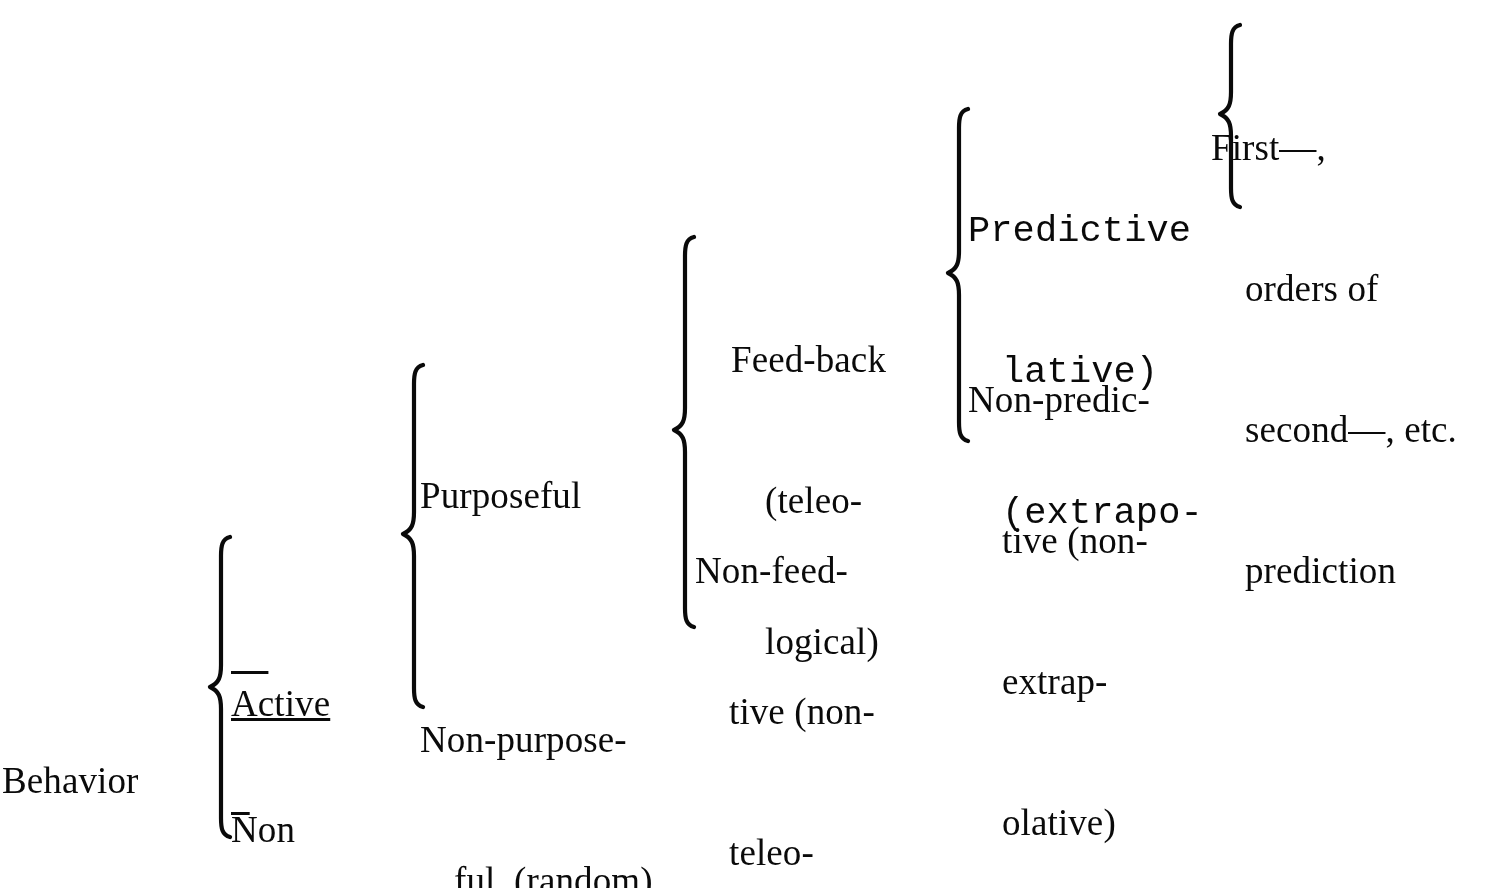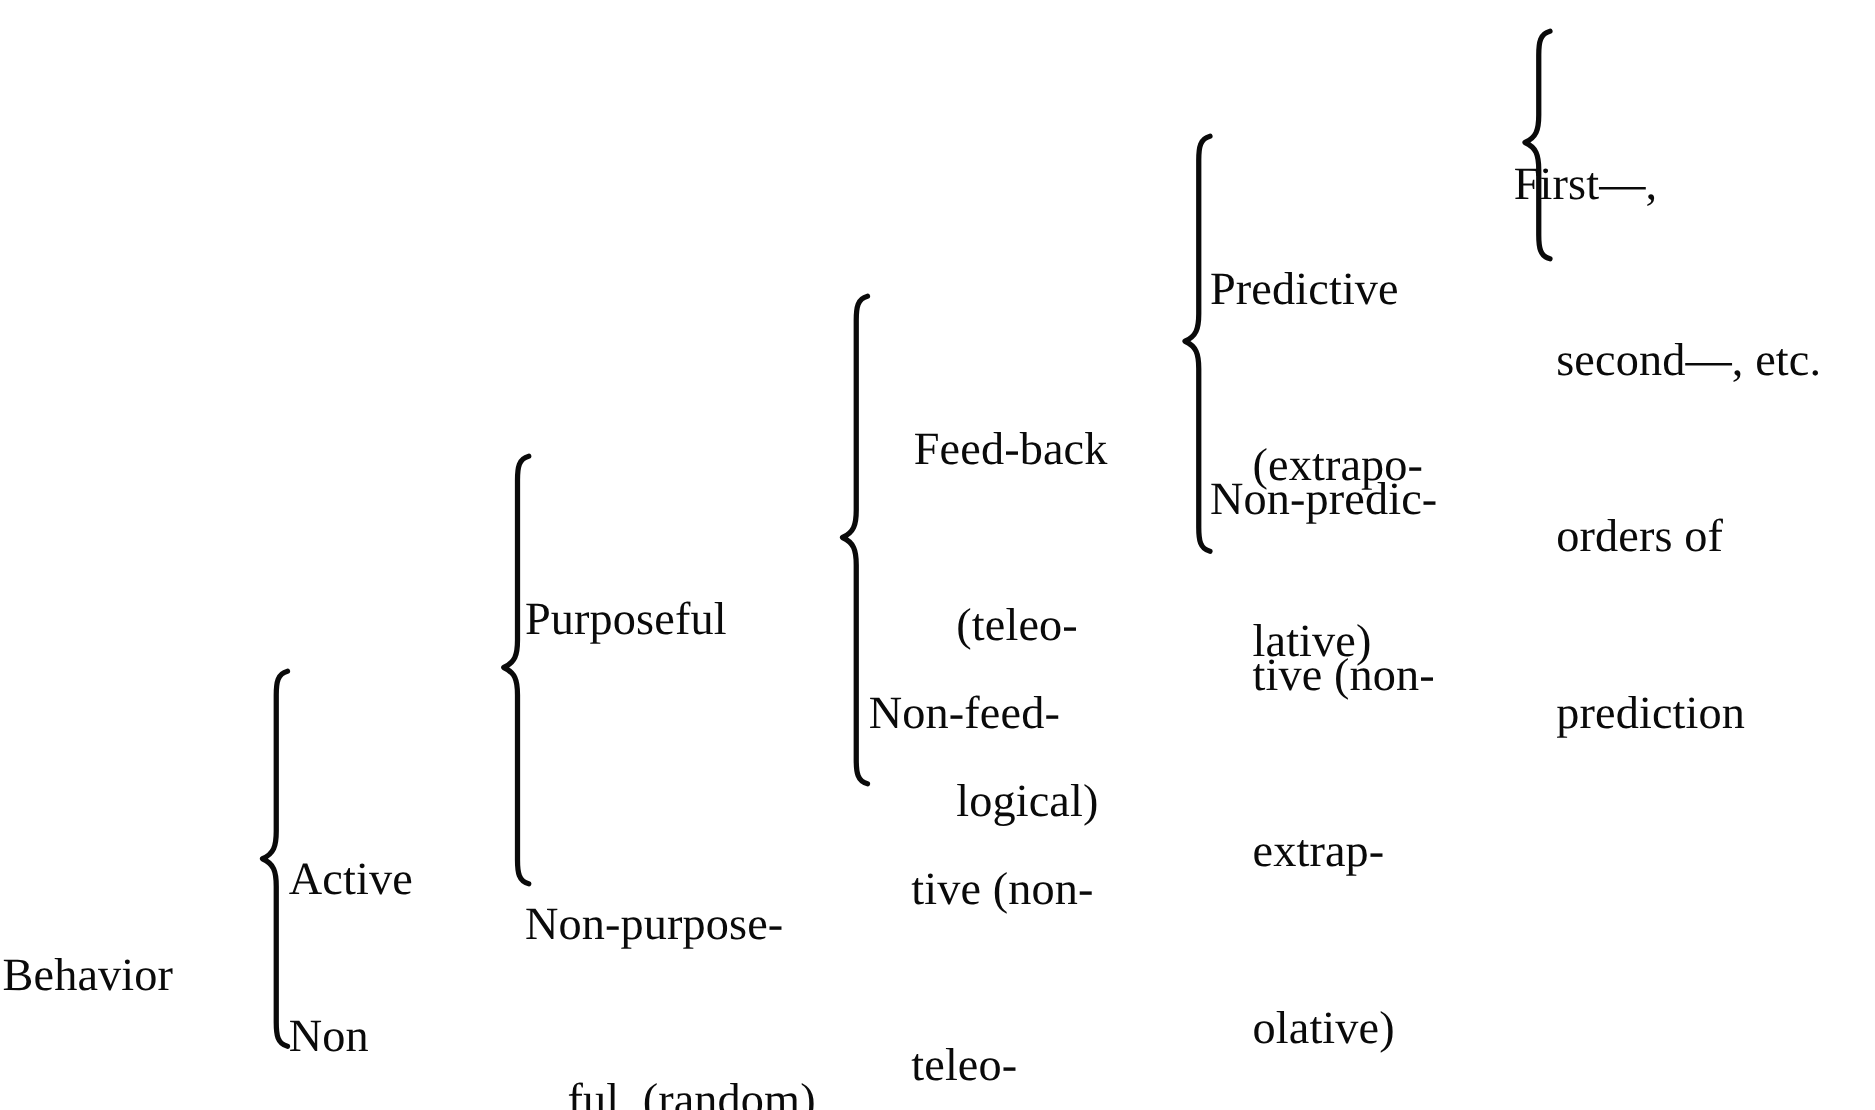--- a/index.html
+++ b/index.html
@@ -57,21 +57,21 @@
   <div class="node" style="left:2px; top:663px;">
     <span class="ln">Behavior</span>
   </div>
 
   <div class="brace" style="left:206px; top:534px;">
     <svg width="30" height="306" viewBox="0 0 30 306" aria-hidden="true">
       <path d="M24 3 C16 5 15 12 15 22 L15 131 C15 143 13 149 4 153 C13 157 15 163 15 175 L15 284 C15 294 16 301 24 303" stroke-width="4.2"></path>
     </svg>
   </div>
 
-  <div class="node" style="left:231px; top:586px;">
+  <div class="node" style="left:231px; top:586px;text-decoration:underline;">
     <span class="ln">Active</span>
   </div>
 
   <div class="node" style="left:231px; top:712px;">
     <span class="ln">Non</span>
     
     
   </div>
 
   <div class="brace" style="left:399px; top:362px;">
@@ -107,39 +107,39 @@
     <span class="ind">teleo-</span>
     
   </div>
 
   <div class="brace" style="left:944px; top:106px;">
     <svg width="30" height="338" viewBox="0 0 30 338" aria-hidden="true">
       <path d="M24 3 C16 5 15 12 15 22 L15 145 C15 157 13 163 4 167 C13 171 15 177 15 189 L15 316 C15 326 16 333 24 335" stroke-width="4.2"></path>
     </svg>
   </div>
 
-  <div class="node" style="left:968px; top:114px;">
+  <div class="node" style="left:968px; top:114px;font-family:Liberation Mono, monospace;">
     <span class="ln">Predictive</span>
+    <span class="ind">lative)</span>
     <span class="ind">(extrapo-</span>
-    <span class="ind">lative)</span>
   </div>
 
   <div class="node" style="left:968px; top:282px;">
     <span class="ln">Non-predic-</span>
     <span class="ind">tive (non-</span>
     <span class="ind">extrap-</span>
     <span class="ind">olative)</span>
   </div>
 
   <div class="brace" style="left:1216px; top:22px;">
     <svg width="30" height="188" viewBox="0 0 30 188" aria-hidden="true">
       <path d="M24 3 C16 5 15 12 15 22 L15 70 C15 82 13 88 4 92 C13 96 15 102 15 114 L15 166 C15 176 16 183 24 185" stroke-width="4.2"></path>
     </svg>
   </div>
 
   <div class="node" style="left:1211px; top:30px;">
     <span class="ln">First—,</span>
+    <span class="ind">orders of</span>
     <span class="ind">second—, etc.</span>
-    <span class="ind">orders of</span>
     <span class="ind">prediction</span>
   </div>
 
 </div>
 
 </body></html>

